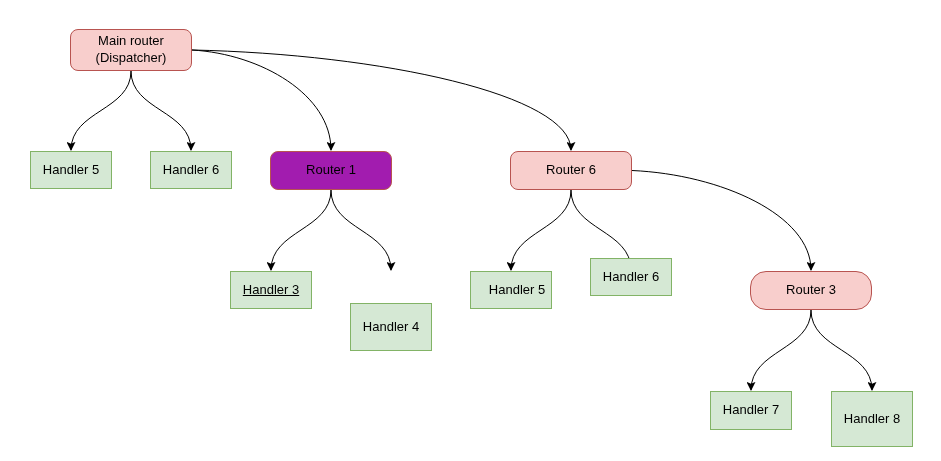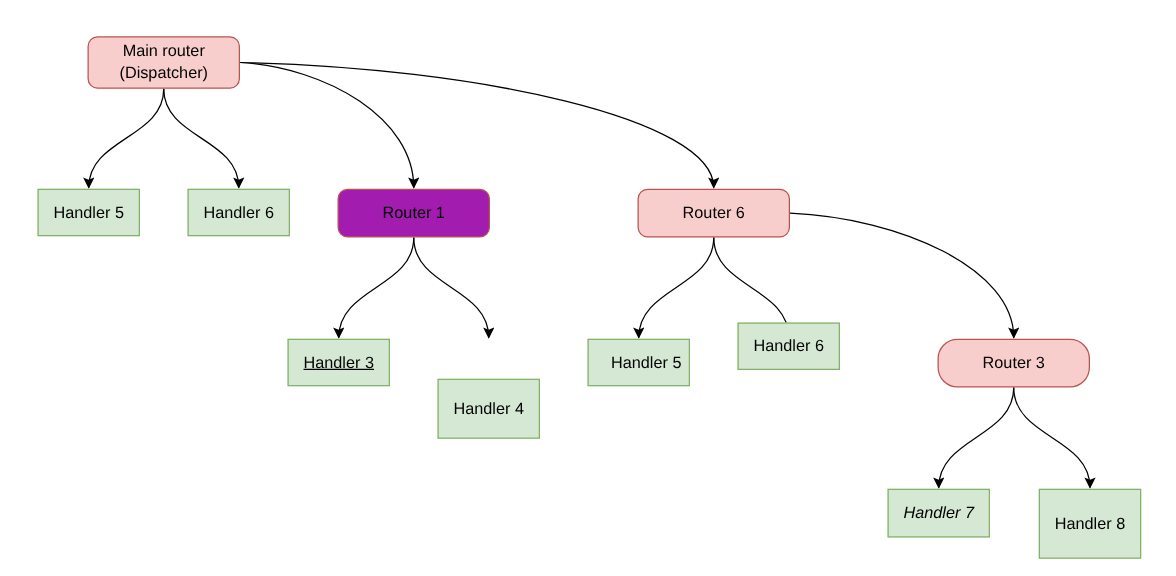--- a/index.html
+++ b/index.html
@@ -62,15 +62,15 @@
 (Dispatcher)</div>
     <div class="node handler" style="left: 30px; top: 151px; width: 82px; height: 38px; background: rgb(213, 232, 212); border-color: rgb(130, 179, 102); border-radius: 0px;">Handler 5</div>
     <div class="node handler" style="left: 150px; top: 151px; width: 82px; height: 38px; background: rgb(213, 232, 212); border-color: rgb(130, 179, 102); border-radius: 0px;">Handler 6</div>
     <div class="node router" style="left: 270px; top: 151px; width: 122px; height: 39px; background: #a21caf; border-color: rgb(184, 84, 80); border-radius: 8px;">Router 1</div>
     <div class="node router" style="left: 510px; top: 151px; width: 122px; height: 39px; background: rgb(248, 206, 204); border-color: rgb(184, 84, 80); border-radius: 8px;">Router 6</div>
     <div class="node handler" style="left: 230px; top: 271px; width: 82px; height: 38px; background: rgb(213, 232, 212); border-color: rgb(130, 179, 102); border-radius: 0px; text-decoration: underline;">Handler 3</div>
     <div class="node handler" style="left: 350px; top: 271px; width: 82px; height: 48px; background: rgb(213, 232, 212); border-color: rgb(130, 179, 102); border-radius: 0px; margin-top: 32px;">Handler 4</div>
     <div class="node handler" style="left: 470px; top: 271px; width: 82px; height: 38px; background: rgb(213, 232, 212); border-color: rgb(130, 179, 102); border-radius: 0px; padding-left: 12px;">Handler 5</div>
     <div class="node handler" style="left: 590px; top: 258px; width: 82px; height: 38px; background: rgb(213, 232, 212); border-color: rgb(130, 179, 102); border-radius: 0px;">Handler 6</div>
     <div class="node router" style="left: 750px; top: 271px; width: 122px; height: 39px; background: rgb(248, 206, 204); border-color: rgb(184, 84, 80); border-radius: 16px;">Router 3</div>
-    <div class="node handler" style="left: 710px; top: 391px; width: 82px; height: 39px; background: rgb(213, 232, 212); border-color: rgb(130, 179, 102); border-radius: 0px; font-style: italic;">Handler 7</div>
+    <div class="node handler" style="left: 710px; top: 391px; width: 82px; height: 39px; background: rgb(213, 232, 212); border-color: rgb(130, 179, 102); border-radius: 0px;">Handler 7</div>
     <div class="node handler" style="left: 831px; top: 391px; width: 82px; height: 56px; background: rgb(213, 232, 212); border-color: rgb(130, 179, 102); border-radius: 0px;">Handler 8</div>
   </div>
 
 </body></html>

